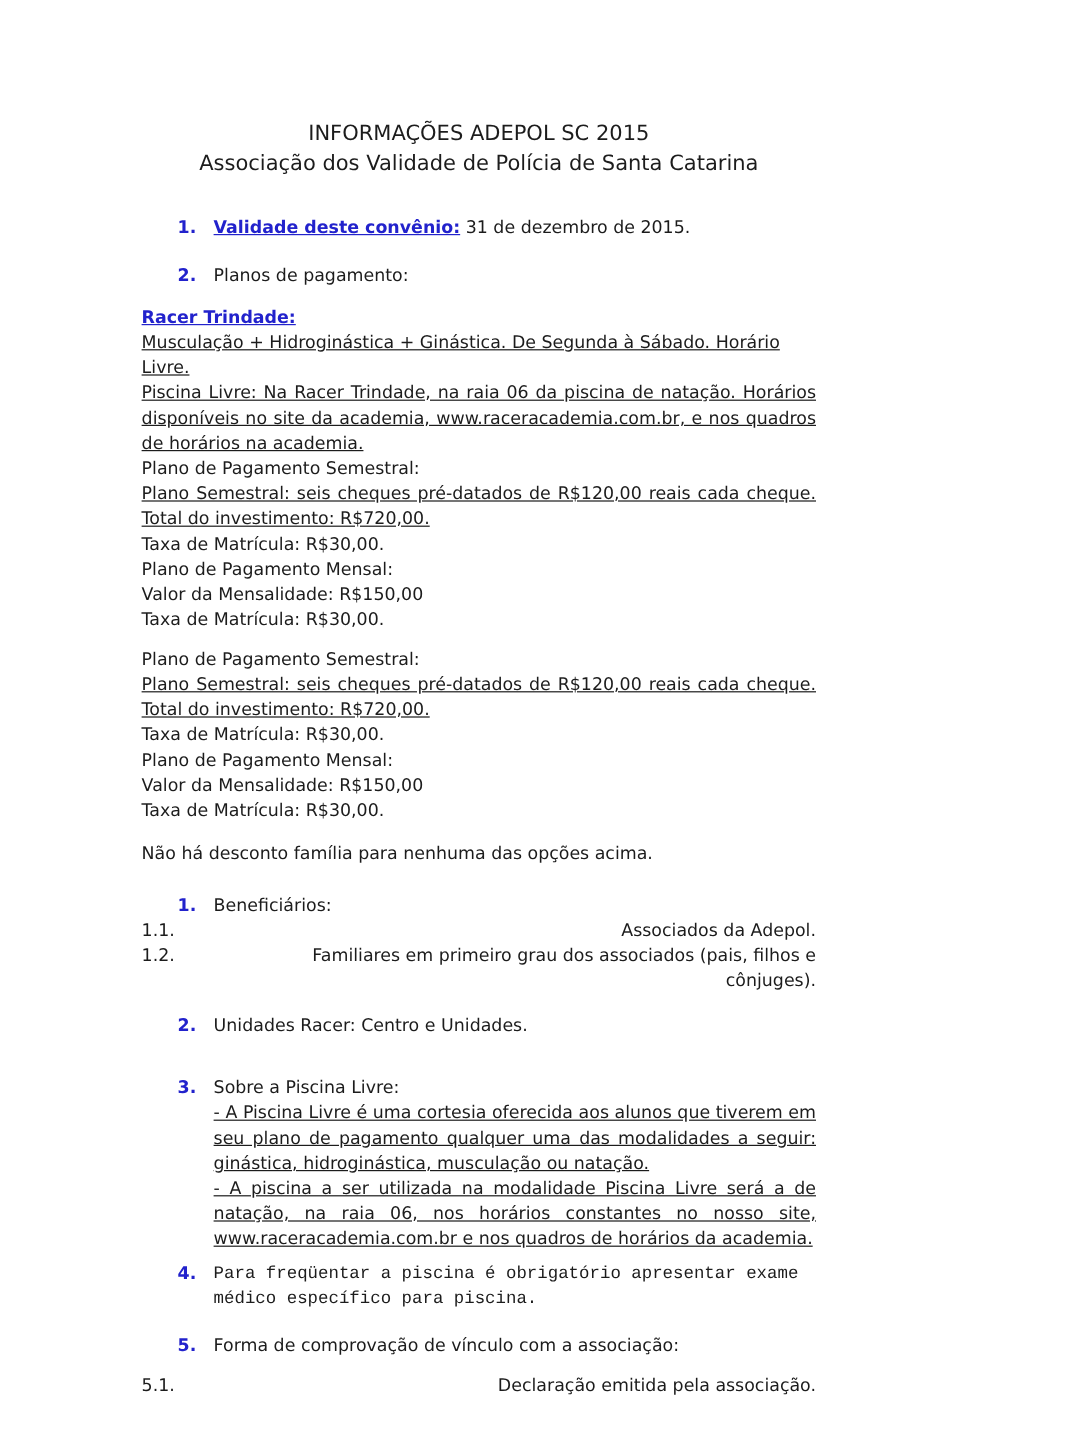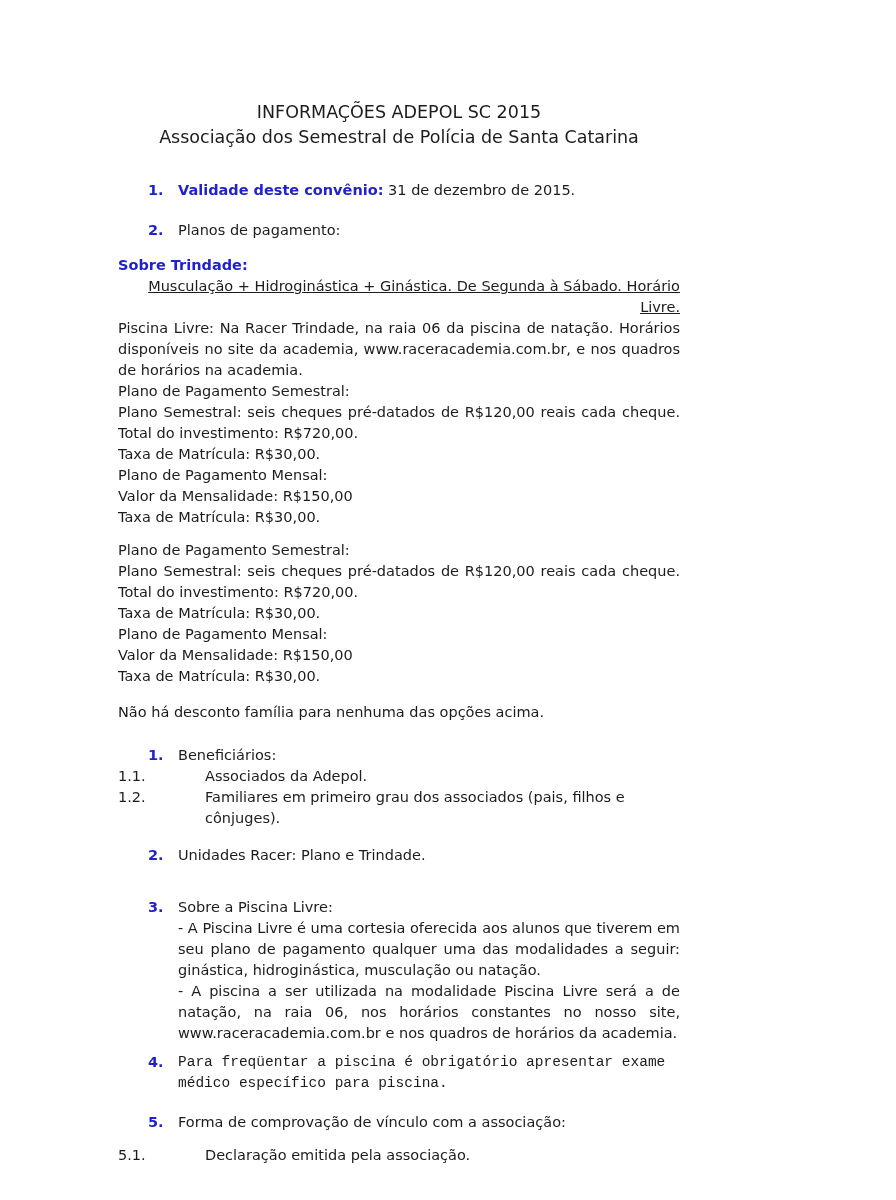--- a/index.html
+++ b/index.html
@@ -23,26 +23,26 @@
   .doc-title{
     text-align:center;
     font-size:17.5px;
     line-height:25px;
     font-weight:400;
   }
   
   .li{position:relative;padding-left:60px;}
   .li > .num{position:absolute;left:30px;top:0;color:var(--accent);font-weight:700;}
   
-  .sub{position:relative;padding-left:87px;}
+  .sub{position:relative;padding-left:87px;text-align:right;}
   .sub > .num{position:absolute;left:0;top:0;}
-  .blue-bold{color:var(--accent);font-weight:700;}
+  .blue-bold{color:var(--accent);font-weight:700;text-decoration:underline;}
   .bold{font-weight:400;}
-  .ul{text-decoration:underline;text-align:right;}
-  .just{text-align:justify;}
+  .ul{text-decoration:underline;}
+  .just{text-align:justify;text-decoration:underline;}
   .ind{padding-left:60px;}
   .maxw{max-width:585px;font-family:Liberation Mono, monospace;}
 
   .mt-title-gap{margin-top:30px;}
   .mt-item2{margin-top:19px;}
   .mt-rt{margin-top:14px;}
   .mt-rc{margin-top:12px;}
   .mt-notice{margin-top:15px;}
   .mt-benef{margin-top:22px;}
   .mt-unid{margin-top:16px;}
@@ -50,35 +50,35 @@
   .mt-exame{margin-top:8px;}
   .mt-comp{margin-top:18px;}
   .mt-decl{margin-top:12px;}
 </style>
 </head>
 <body>
 
 <div class="page">
 
   <div class="doc-title">INFORMAÇÕES ADEPOL SC 2015</div>
-  <div class="doc-title">Associação dos Semestral de Polícia de Santa Catarina</div>
+  <div class="doc-title">Associação dos Validade de Polícia de Santa Catarina</div>
 
   <div class="li mt-title-gap">
     <span class="num">1.</span>
     <span class="blue-bold">Validade deste convênio:</span>
     <span>31 de dezembro de 2015.</span>
   </div>
 
   <div class="li mt-item2">
     <span class="num">2.</span>
     <span>Planos de pagamento:</span>
   </div>
 
   <div class="mt-rt">
-    <div class="blue-bold">Sobre Trindade:</div>
+    <div class="blue-bold">Racer Trindade:</div>
     <div class="ul">Musculação + Hidroginástica + Ginástica. De Segunda à Sábado. Horário Livre.</div>
     <div class="just">Piscina Livre: Na Racer Trindade, na raia 06 da piscina de natação. Horários disponíveis no site da academia, www.raceracademia.com.br, e nos quadros de horários na academia.</div>
     <div class="bold">Plano de Pagamento Semestral:</div>
     <div class="just">Plano Semestral: seis cheques pré-datados de R$120,00 reais cada cheque. Total do investimento: R$720,00.</div>
     <div>Taxa de Matrícula: R$30,00.</div>
     <div class="bold">Plano de Pagamento Mensal:</div>
     <div>Valor da Mensalidade: R$150,00</div>
     <div>Taxa de Matrícula: R$30,00.</div>
   </div>
 
@@ -102,21 +102,21 @@
     <span>Associados da Adepol.</span>
   </div>
   <div class="sub">
     <span class="num">1.2.</span>
     <span>Familiares em primeiro grau dos associados (pais, filhos e cônjuges).</span>
   </div>
 
   <div class="li mt-unid">
     <span class="num">2.</span>
     <span class="bold">Unidades Racer:</span>
-    <span>Plano e Trindade.</span>
+    <span>Centro e Unidades.</span>
   </div>
 
   <div class="li mt-pisc">
     <span class="num">3.</span>
     <span class="bold">Sobre a Piscina Livre:</span>
   </div>
   <div class="ind just">- A Piscina Livre é uma cortesia oferecida aos alunos que tiverem em seu plano de pagamento qualquer uma das modalidades a seguir: ginástica, hidroginástica, musculação ou natação.</div>
   <div class="ind just">- A piscina a ser utilizada na modalidade Piscina Livre será a de natação, na raia 06, nos horários constantes no nosso site, www.raceracademia.com.br e nos quadros de horários da academia.</div>
 
   <div class="li mt-exame">

